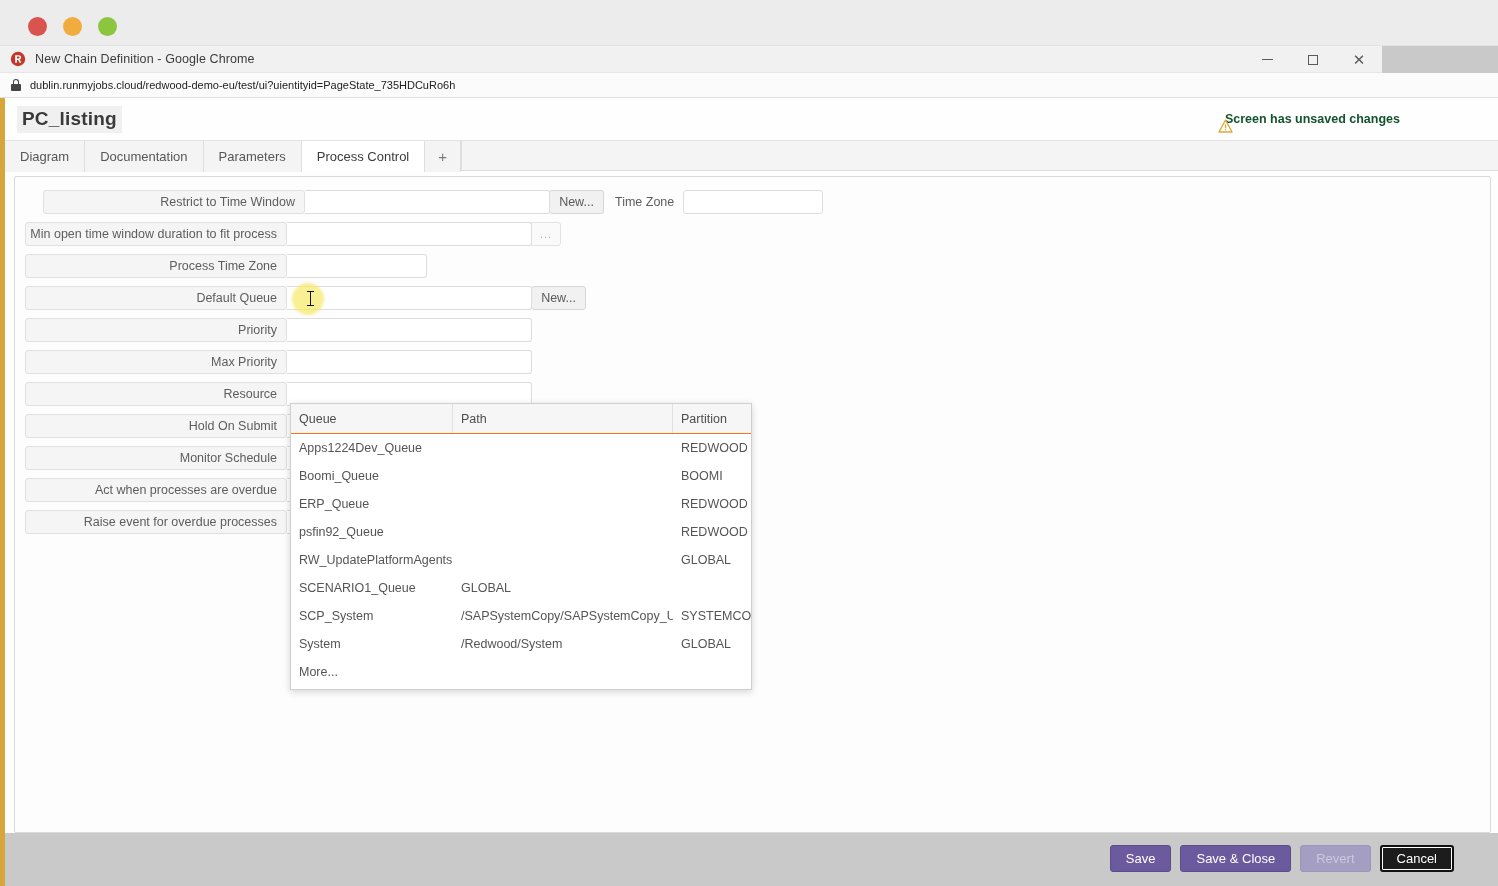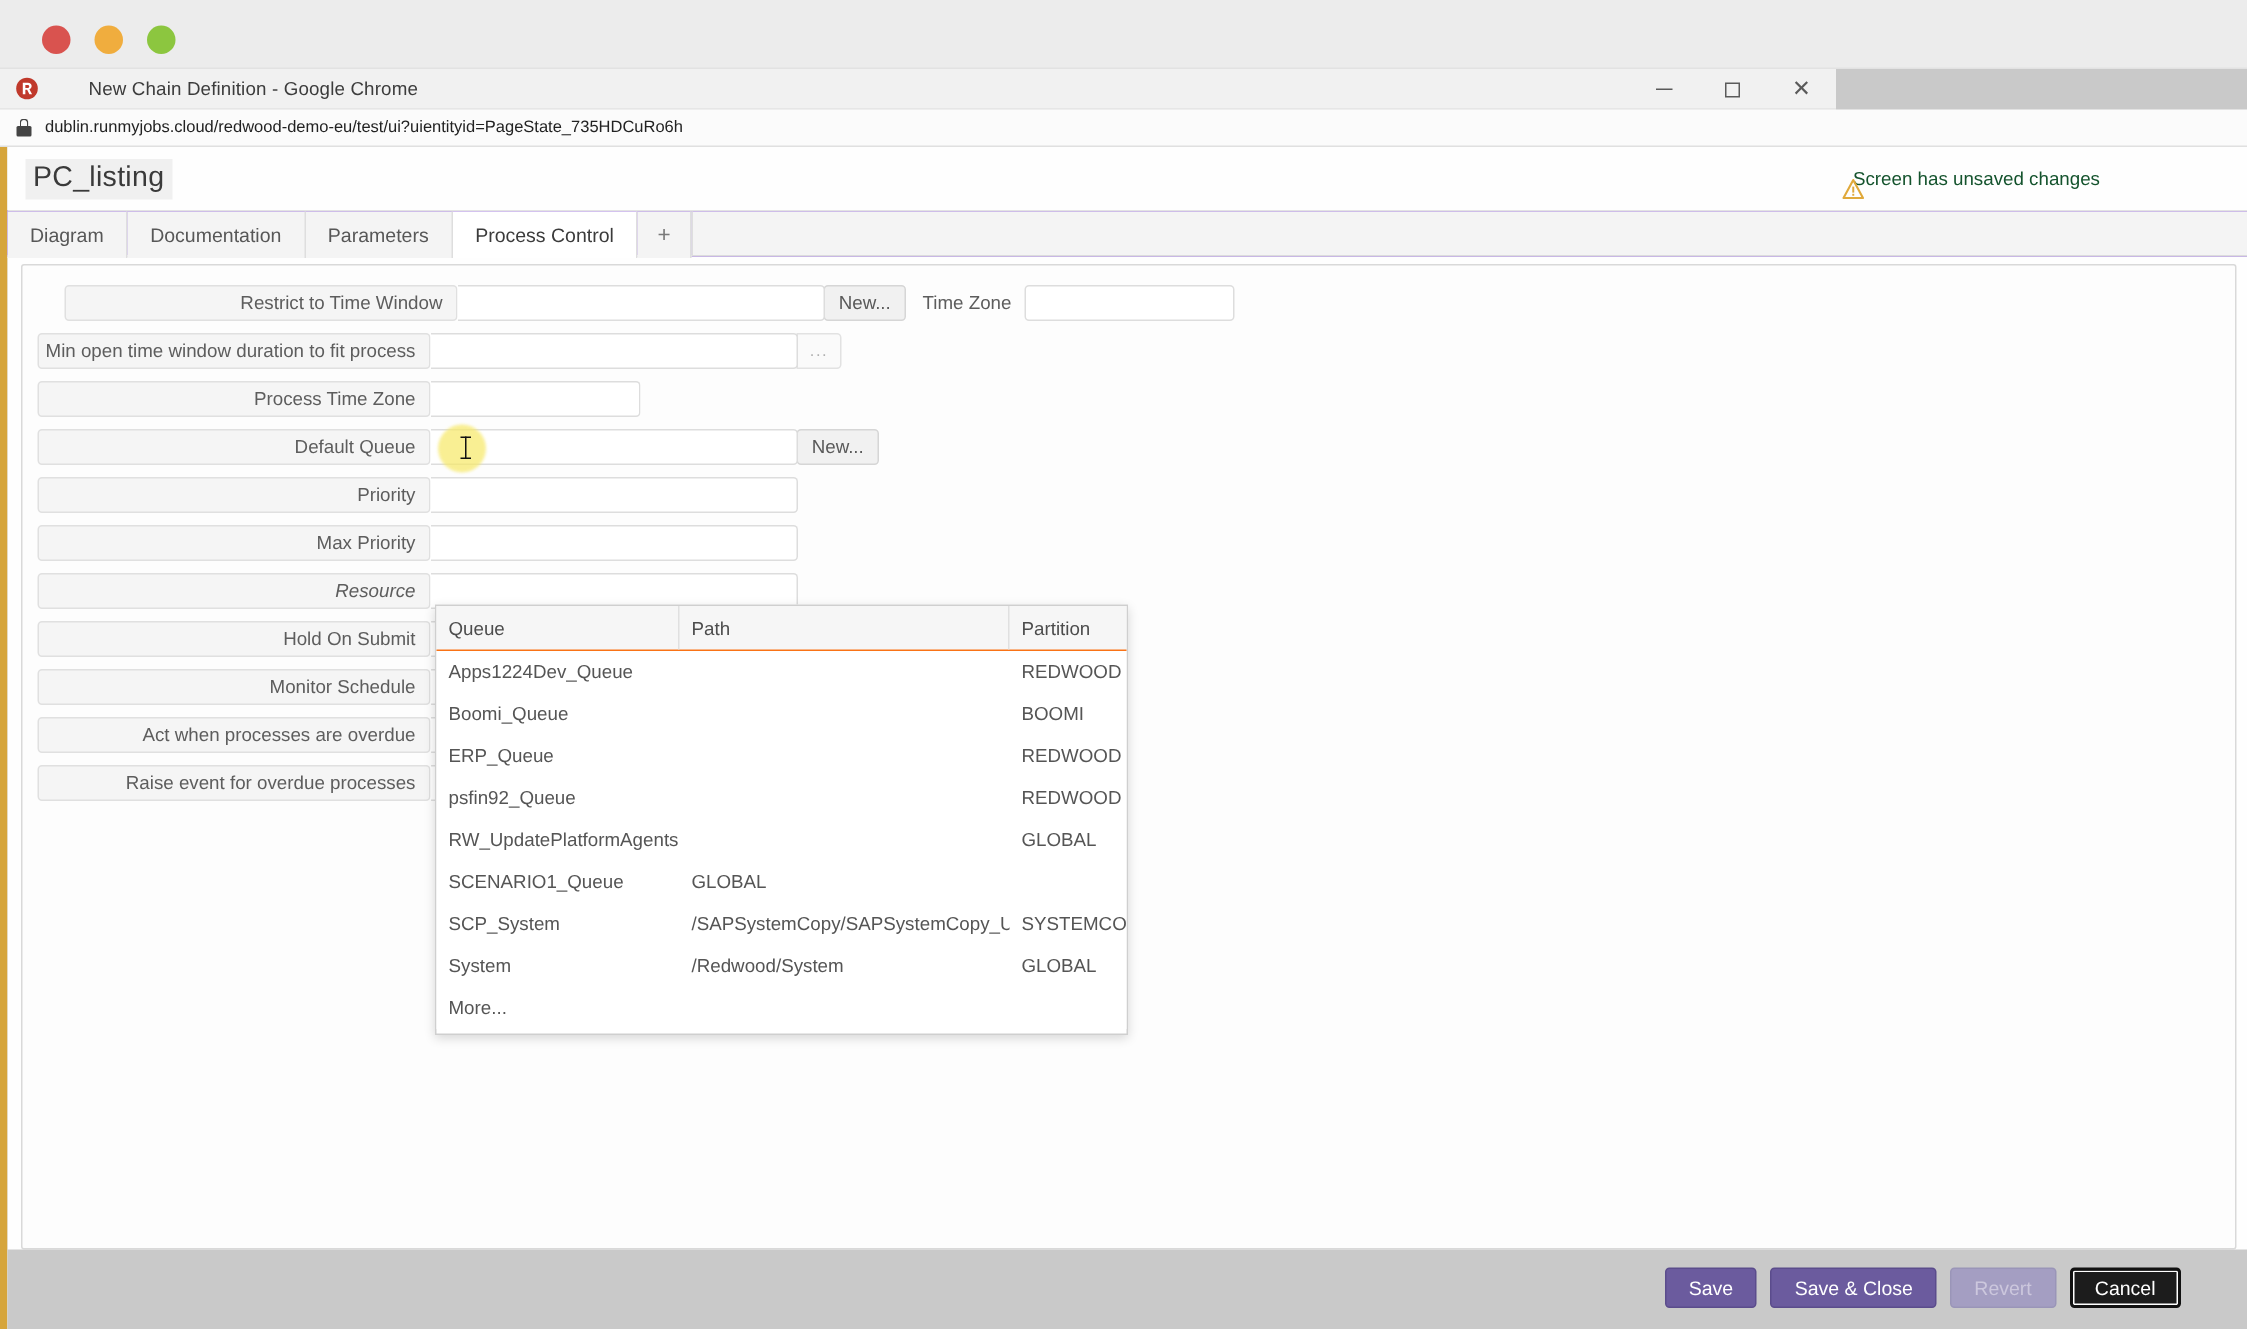--- a/index.html
+++ b/index.html
@@ -18,24 +18,24 @@
     border-bottom: 1px solid #e2e2e2;
   }
   .os-bar .lights { position: absolute; left: 28px; top: 17px; display: flex; gap: 16px; }
   .light { width: 19px; height: 19px; border-radius: 50%; }
   .light.red    { background: #d9534f; }
   .light.yellow { background: #f0ad3e; }
   .light.green  { background: #8cc63f; }
 
   
   .chrome-title {
-    position: absolute; left: 0; top: 46px; width: 1224px; height: 27px;
+    position: absolute; left: 0; top: 46px; width: 1382px; height: 27px;
     background: #f1f1f1;
     border-bottom: 1px solid #e6e6e6;
-    display: flex; align-items: center; gap: 24px;
+    display: flex; align-items: center;
   }
   .chrome-favicon {
     margin-left: 10px; width: 16px; height: 16px; position: relative; flex: none;
   }
   .chrome-favicon svg { display: block; }
   .chrome-title-text {
     margin-left: 9px; font-size: 12.5px; color: #3c3c3c;
     white-space: nowrap; letter-spacing: .1px;
   }
   .winctl { position: absolute; right: 0; top: 0; height: 27px; display: flex; }
@@ -70,20 +70,21 @@
   
   .app-body {
     position: absolute; left: 5px; top: 98px; width: 1493px; height: 788px;
     background: #fefefe;
   }
 
   
   .app-header {
     position: absolute; left: 0; top: 0; width: 1408px; height: 42px;
     background: #fefefe;
+    font-weight: bold;
   }
   .page-title {
     position: absolute; left: 12px; top: 8px;
     font-size: 19px; color: #3a3a3a; letter-spacing: .2px;
     background: #f0f0f0; padding: 2px 5px 3px 5px;
   }
   .unsaved {
     position: absolute; right: 13px; top: 14px;
     display: flex; align-items: center; gap: 7px;
     font-size: 12.5px; color: #14532d;
@@ -331,21 +332,21 @@
       <div class="frow" style="position:absolute;left:10px;top:137px;">
         <div class="lbl">Priority</div>
         <div class="inp w245"></div>
       </div>
 
       <div class="frow" style="position:absolute;left:10px;top:169px;">
         <div class="lbl">Max Priority</div>
         <div class="inp w245"></div>
       </div>
 
-      <div class="frow" style="position:absolute;left:10px;top:201px;font-style:italic;">
+      <div class="frow" style="position:absolute;left:10px;top:201px;">
         <div class="lbl">Resource</div>
         <div class="inp w245"></div>
       </div>
 
       <div class="frow" style="position:absolute;left:10px;top:233px;">
         <div class="lbl">Hold On Submit</div>
         <div class="inp w245"></div>
       </div>
 
       <div class="frow" style="position:absolute;left:10px;top:265px;">

